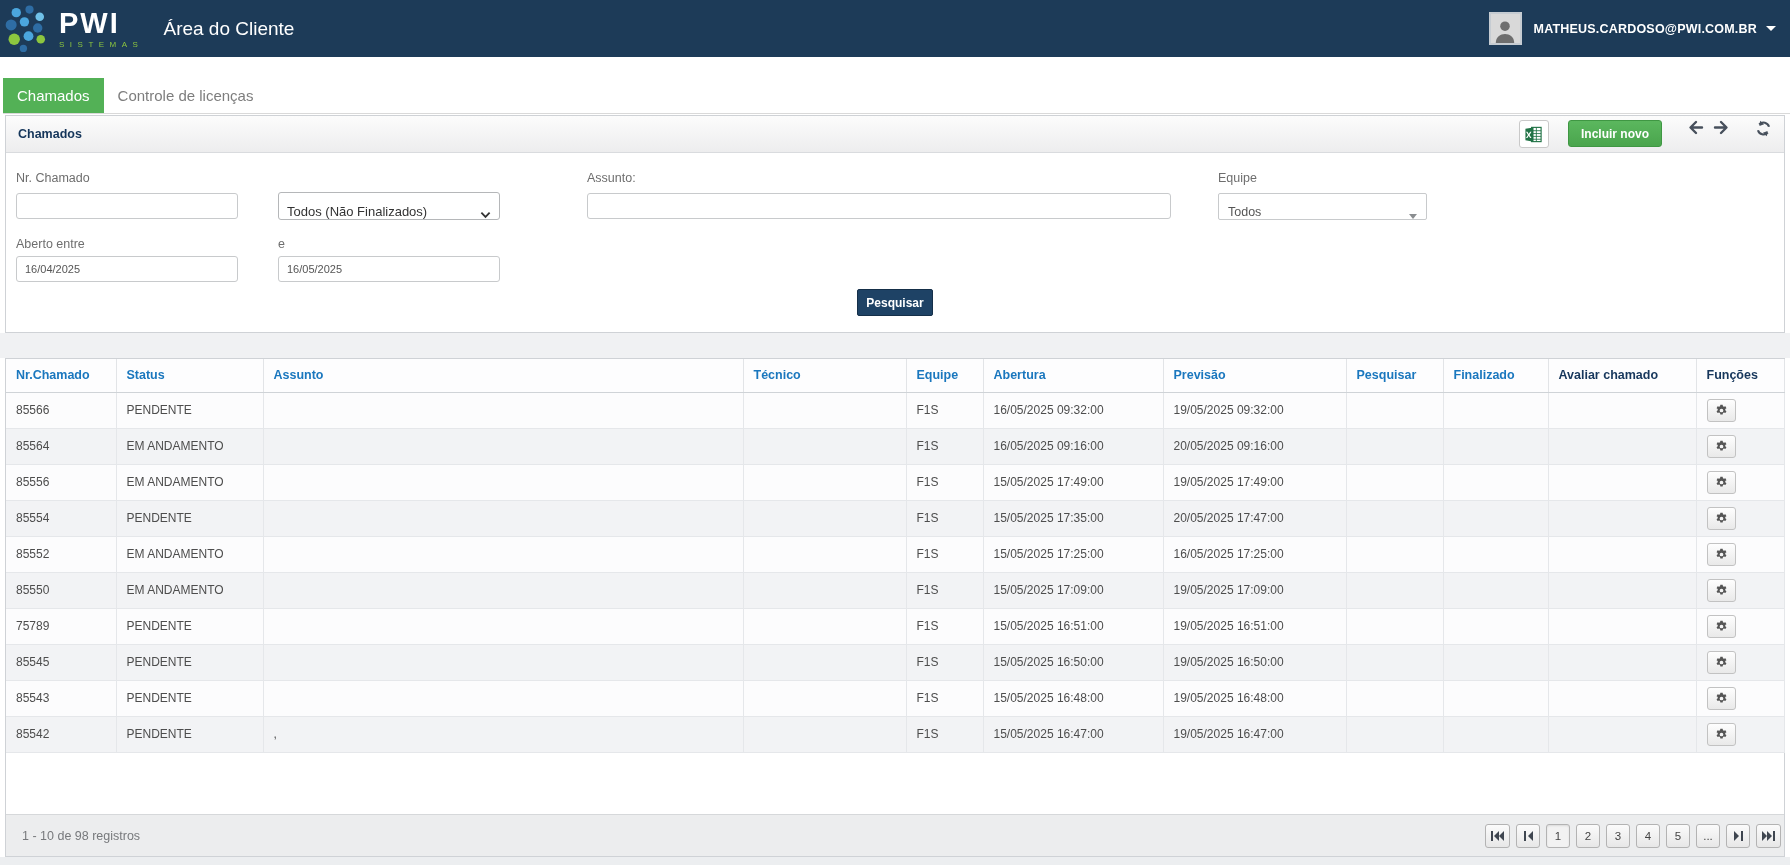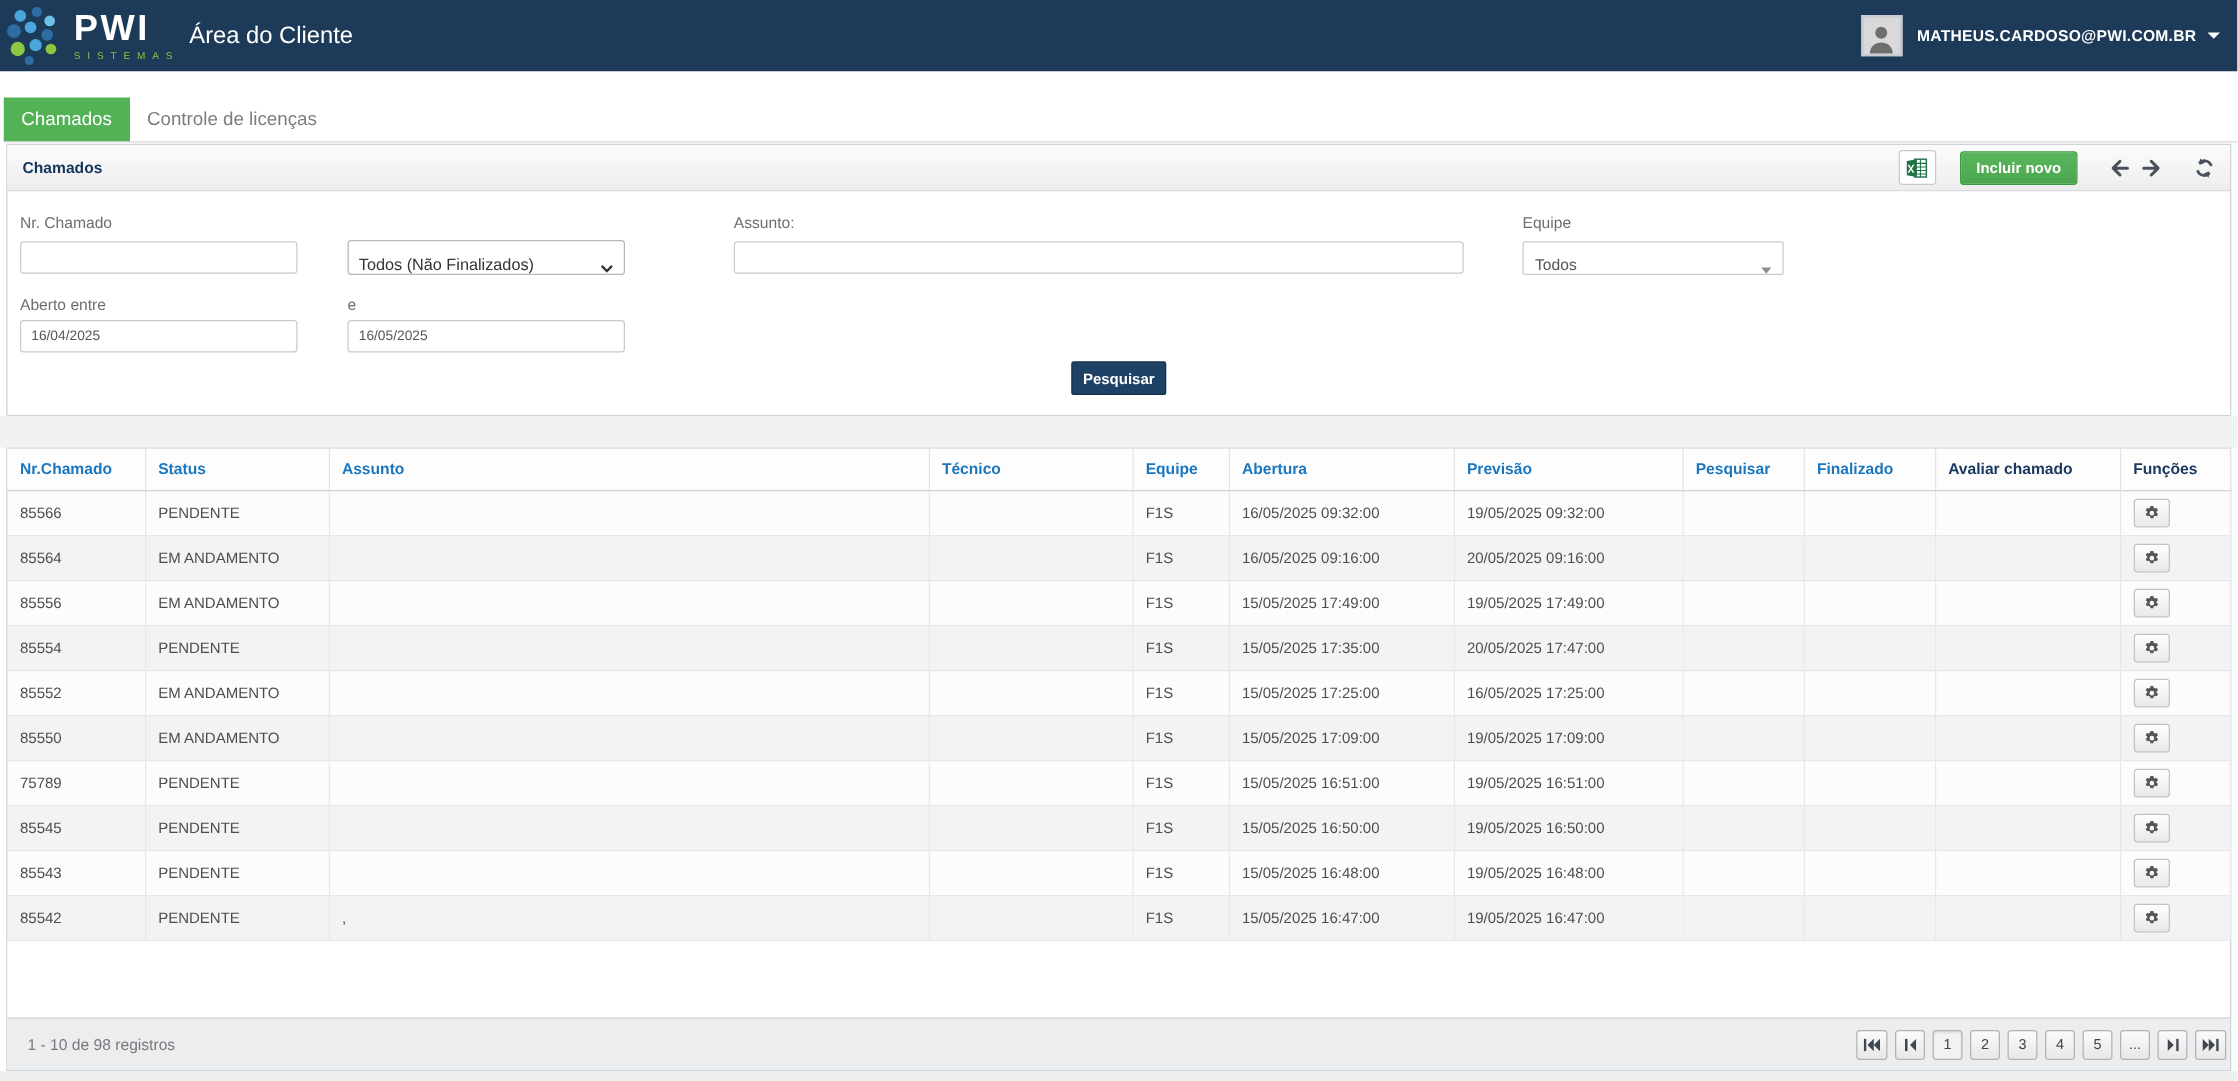--- a/index.html
+++ b/index.html
@@ -8,21 +8,21 @@
     font-family:"Liberation Sans","DejaVu Sans",sans-serif; }
   .page { position:relative; width:1790px; height:865px; background:#fff; }
 
   
   .topbar { position:absolute; top:0; left:0; right:0; height:57px; background:#1d3b58;
     display:flex; align-items:center; justify-content:space-between; padding:0 14px 0 4px; }
   .brand { display:flex; align-items:center; }
   .brand-text { margin-left:6px; display:flex; flex-direction:column; }
   .brand-name { color:#fff; font-size:29px; font-weight:bold; letter-spacing:2px; line-height:1; }
   .brand-sub { color:#8dc63f; font-size:8px; letter-spacing:5.5px; margin-top:2px;text-align:center; }
-  .app-title { color:#fff; font-size:19px; font-weight:400; margin-left:8px; }
+  .app-title { color:#fff; font-size:19px; font-weight:400; margin-left:20px; }
   .user { display:flex; align-items:center; cursor:pointer;padding-left:18px; }
   .avatar { width:33px; height:33px; background:#d9d9d9; border:2px solid #c6ccd2;
     display:flex; align-items:flex-end; justify-content:center; overflow:hidden; }
   .email { color:#fff; font-weight:bold; font-size:12.5px; margin-left:12px; letter-spacing:.2px; }
   .caret-down { width:0; height:0; border-left:5px solid transparent; border-right:5px solid transparent;
     border-top:5px solid #fff; margin-left:9px; }
 
   
   .tabs { position:absolute; top:78px; left:3px; right:0; height:36px;
     border-bottom:1px solid #d9d9d9; display:flex; }
@@ -31,21 +31,21 @@
 
   
   .panel { position:absolute; left:5px; right:5px; border:1px solid #cfd2d6; background:#fff; }
   .gap-strip { position:absolute; top:333px; height:25px; left:0; right:0; background:#f0f1f3; }
   .below-strip { position:absolute; top:857px; bottom:0; left:0; right:0; background:#eceef0; }
 
   .filter-panel { top:115px; height:218px; }
   .panel-toolbar { height:37px; background:linear-gradient(#fcfcfc,#ededee);
     border-bottom:1px solid #d9dbde; display:flex; align-items:center; justify-content:space-between; padding:0 12px; }
   .panel-title { font-size:12.5px; font-weight:bold; color:#14355a; }
-  .toolbar-actions { display:flex; align-items:center; }
+  .toolbar-actions { display:flex; align-items:flex-start; }
   .excel-btn { width:30px; height:28px; background:#fff; border:1px solid #c9c9c9; border-radius:3px;
     display:flex; align-items:center; justify-content:center; cursor:pointer; }
   .btn-green { margin-left:19px; height:27px; padding:0 12px; min-width:76px;
     background:linear-gradient(#5bb75e,#4aa54d); border:1px solid #3f9743; border-radius:3px;
     color:#fff; font-weight:bold; font-size:12px; cursor:pointer; }
   .nav-arrow { margin-left:26px; display:flex; cursor:pointer; }
   .nav-arrow + .nav-arrow { margin-left:9px; }
   .refresh { margin-left:26px; display:flex; cursor:pointer; }
 
   .filter-body { position:relative; height:180px; }

